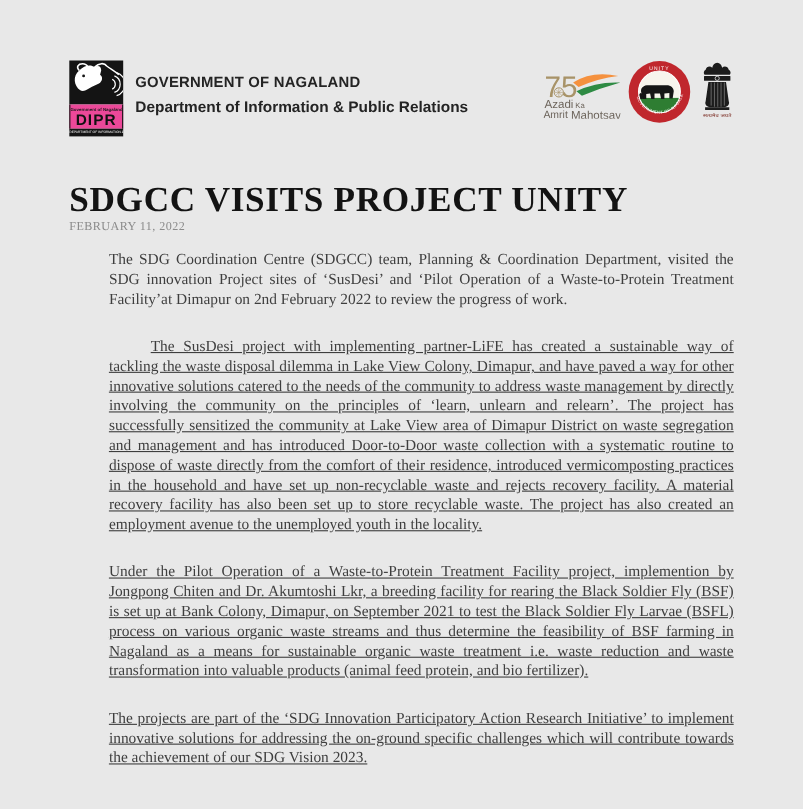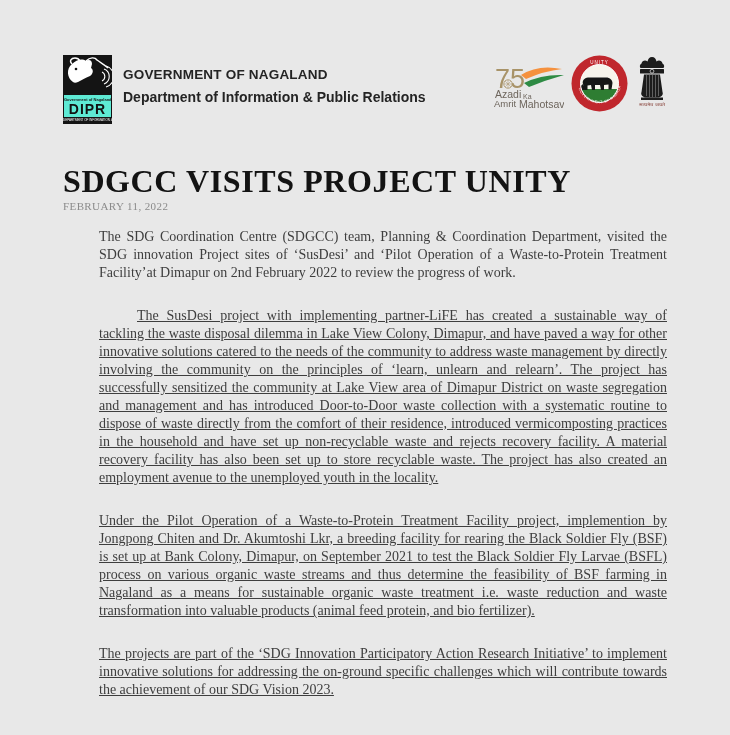--- a/index.html
+++ b/index.html
@@ -11,21 +11,21 @@
   .page { width:730px; height:735px; padding:55px 63px 0 63px; background:#e8e8e8; }
 
   
   .masthead { display:flex; justify-content:space-between; align-items:flex-start; height:75px; }
   .brand-left { display:flex; }
 
   .dipr-logo { width:49px; }
   .dipr-art { width:49px; height:40px; background:#141414; display:block; }
   .dipr-art svg { display:block; }
   .dipr-band {
-    width:49px; height:22px; background:#5eead4;
+    width:49px; height:22px; background:#ec4899;
     border-left:1.5px solid #141414; border-right:1.5px solid #141414;
     text-align:center; overflow:hidden;
   }
   .dipr-gov {
     display:block; font-family:"Liberation Sans", sans-serif;
     font-size:4px; font-weight:700; color:#1a1a1a; margin-top:1.5px; white-space:nowrap;
   }
   .dipr-acronym {
     display:block; font-family:"Liberation Sans", sans-serif;
     font-size:14px; font-weight:700; color:#111; letter-spacing:1px; line-height:15px;

